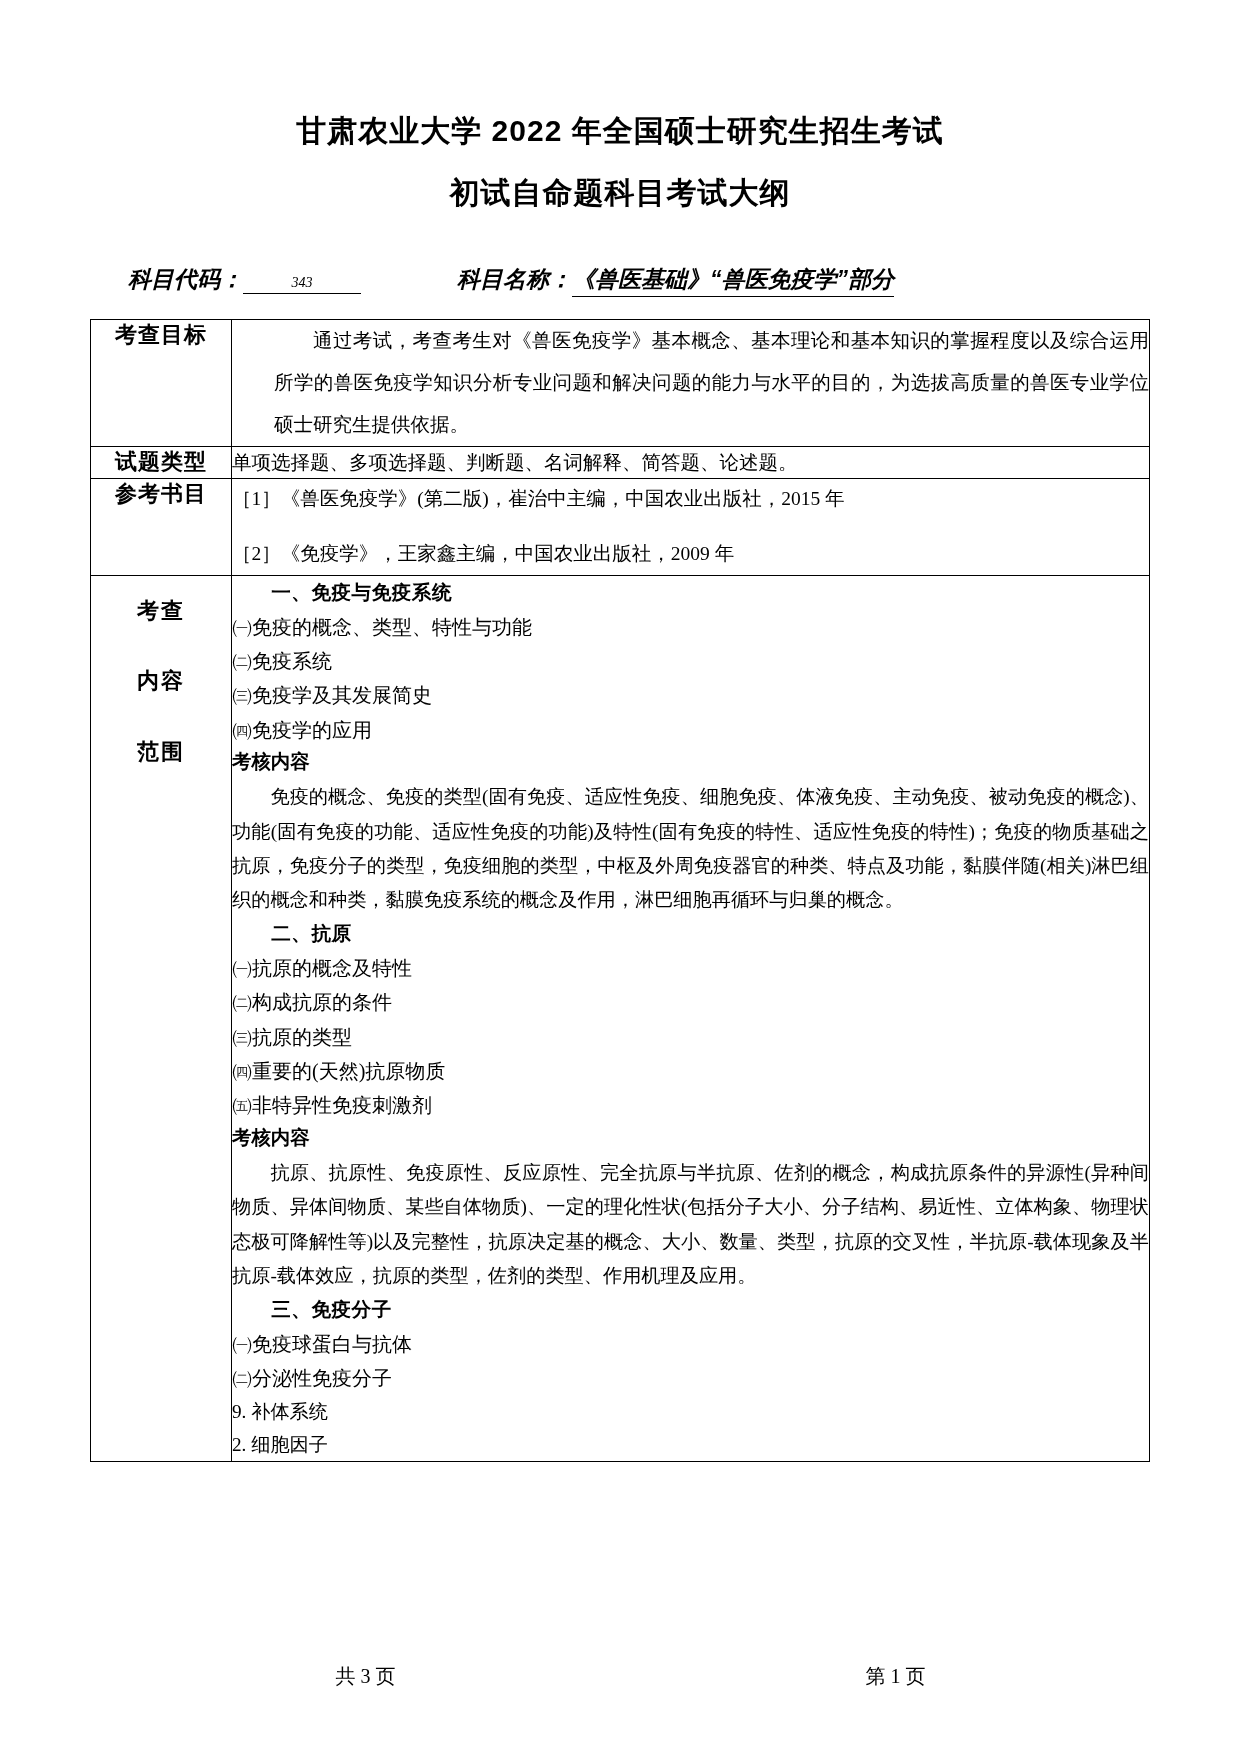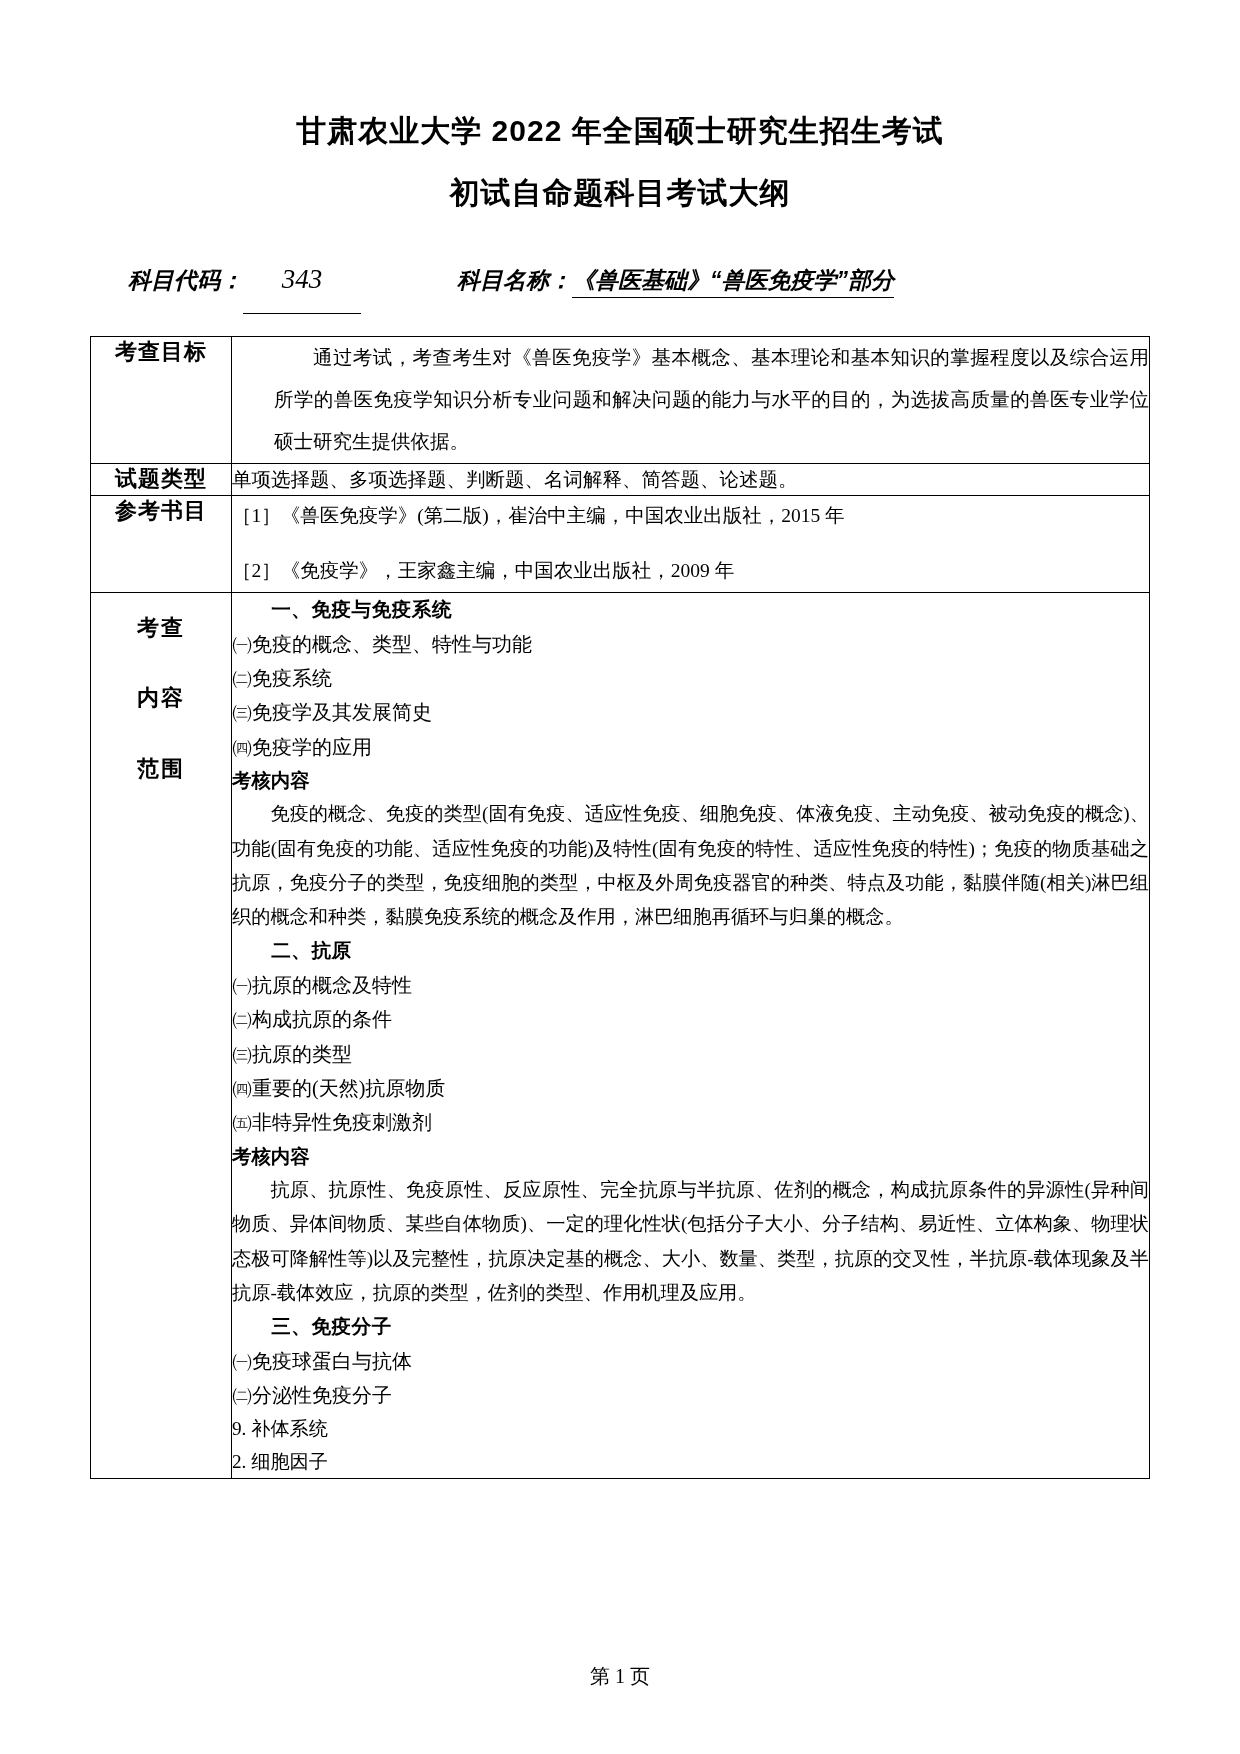--- a/index.html
+++ b/index.html
@@ -50,22 +50,22 @@
     font-style: italic;
   }
   .subject-code-label { white-space: nowrap; }
   .subject-code-value {
     display: inline-block;
     min-width: 118px;
     text-align: center;
     border-bottom: 1.6px solid #000;
     font-family: "Liberation Serif", "DejaVu Serif", serif;
     font-weight: normal;
-    font-size: 27px;
-    padding-bottom: 18px;
+    font-size: 14px;
+    padding-bottom: 2px;
   }
   .subject-gap { width: 96px; }
   .subject-name-label { white-space: nowrap; }
   .subject-name-value {
     border-bottom: 1.6px solid #000;
     padding-bottom: 1px;
     white-space: nowrap;
   }
 
   
@@ -142,21 +142,21 @@
     font-size: 19.6px;
     margin: 0;
     letter-spacing: 0.5px;
   }
   .sub-item {
     margin: 0;
     font-size: 20px;
   }
   .exam-label {
     font-weight: bold;
-    font-family: Liberation Sans, sans-serif;
+    font-family: Liberation Mono, monospace;
     margin: 0;
     font-size: 19.4px;
   }
   .body-para {
     text-indent: 2em;
     text-align: justify;
     margin: 0;
     font-size: 19.2px;
     line-height: 1.78;
   }
@@ -253,16 +253,17 @@
           <div class="sub-item">㈡分泌性免疫分子</div>
           <div class="plain-item">9. 补体系统</div>
           <div class="plain-item">2. 细胞因子</div>
 
         </td>
       </tr>
     </tbody>
   </table>
 
   <div class="footer">
+    <div class="left">共 3 页</div>
     <div class="right">第 1 页</div>
   </div>
 
 </div>
 
 </body></html>

